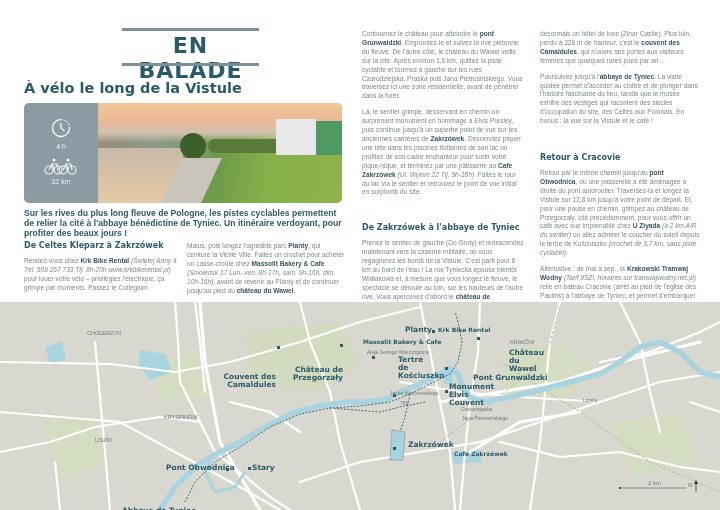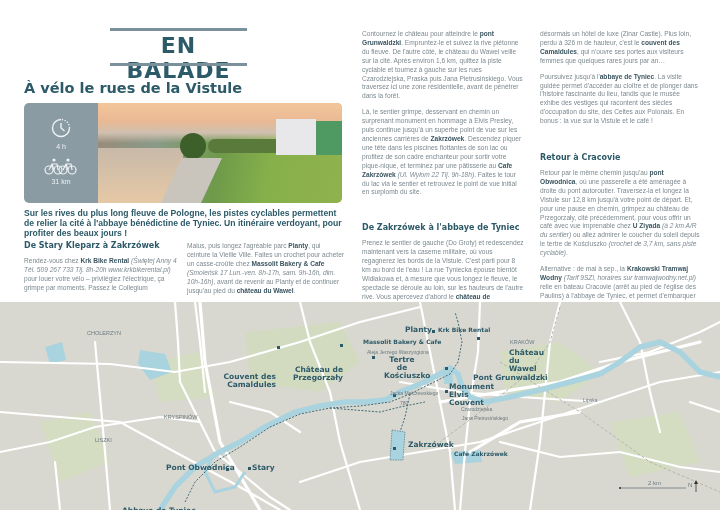--- a/index.html
+++ b/index.html
@@ -1,19 +1,19 @@
 <!DOCTYPE html>
 <html><head>
 <meta charset="utf-8">
 <style>
   html, body { margin:0; padding:0; }
   body { width:720px; height:510px; background:#ffffff; position:relative; overflow:hidden;
          font-family:"Liberation Sans", sans-serif; color:#7a868c; }
   .abs { position:absolute; }
-  .banner { left:110px; top:28px; width:137px; height:32px; }
+  .banner { left:122px; top:28px; width:137px; height:32px; }
   .banner .rule { position:absolute; left:0; width:137px; height:3px; background:#7a909a; }
   .banner .rule.top { top:0; } .banner .rule.bot { top:35px; }
   .banner .txt { position:absolute; left:0; top:5px; width:137px; text-align:center;
                  font-family:"DejaVu Sans", sans-serif; font-weight:bold; font-size:22px;
                  color:#2d5a68; letter-spacing:1px; }
   .route-title { left:24px; top:80px; font-family:"DejaVu Sans", sans-serif; font-weight:bold;
                  font-size:14.5px; color:#2d5a68; }
   .card { left:24px; top:103px; width:318px; height:100px; border-radius:5px; overflow:hidden; }
   .card .info { position:absolute; left:0; top:0; width:74px; height:100px; background:#8b9ba3; }
   .card .photo { position:absolute; left:74px; top:0; width:244px; height:100px;
@@ -45,21 +45,21 @@
 </style>
 </head>
 <body>
 
 <div class="abs banner">
   <div class="rule top"></div>
   <div class="txt">EN BALADE</div>
   <div class="rule bot"></div>
 </div>
 
-<div class="abs route-title">À vélo le rues de la Vistule</div>
+<div class="abs route-title">À vélo le long de la Vistule</div>
 
 <div class="abs card">
   <div class="info">
     <svg style="position:absolute;left:27px;top:15px" width="20" height="20" viewBox="0 0 20 20">
       <path d="M10 1.5 A8.5 8.5 0 1 0 18.5 10" fill="none" stroke="#eef2f4" stroke-width="1.4"></path>
       <path d="M18.5 10 A8.5 8.5 0 0 0 10 1.5" fill="none" stroke="#eef2f4" stroke-width="1.4" stroke-dasharray="1.2 1.6"></path>
       <path d="M10 5 V10 L13.5 13" fill="none" stroke="#eef2f4" stroke-width="1.4"></path>
     </svg>
     <div class="lab" style="top:40px">4 h</div>
     <svg style="position:absolute;left:20px;top:54px" width="34" height="18" viewBox="0 0 34 18">
@@ -82,21 +82,21 @@
     <div class="tree"></div>
     <div class="bldg1"></div>
     <div class="bldg2"></div>
     <div class="path"></div>
   </div>
 </div>
 
 <div class="abs lead">Sur les rives du plus long fleuve de Pologne, les pistes cyclables permettent de relier la cité à l'abbaye bénédictine de Tyniec. Un itinéraire verdoyant, pour profiter des beaux jours !</div>
 
 <div class="abs col" style="left:24px;top:242px;width:155px;">
-  <h3>De Stary Kleparz à Zakrzówek</h3>
+  <h3>De Celtes Kleparz à Zakrzówek</h3>
   <p><span>Rendez-vous chez </span><b>Krk Bike Rental</b><i> (Świętej Anny 4 Tél. 509 267 733 Tlj. 8h-20h www.krkbikerental.pl)</i><span> pour louer votre vélo – privilégiez l'électrique, ça grimpe par moments. Passez le Collegium</span></p>
 </div>
 
 <div class="abs col" style="left:187px;top:242px;width:158px;">
   <p><span>Maius, puis longez l'agréable parc </span><b>Planty</b><span>, qui ceinture la Vieille Ville. Faites un crochet pour acheter un casse-croûte chez </span><b>Massolit Bakery &amp; Cafe</b><i> (Smoleńsk 17 Lun.-ven. 8h-17h, sam. 9h-16h, dim. 10h-16h)</i><span>, avant de revenir au Planty et de continuer jusqu'au pied du </span><b>château du Wawel</b><span>.</span></p>
 </div>
 
 <div class="abs col" style="left:362px;top:30px;width:162px;">
   <p><span>Contournez le château pour atteindre le </span><b>pont Grunwaldzki</b><span>. Empruntez-le et suivez la rive piétonne du fleuve. De l'autre côté, le château du Wawel veille sur la cité. Après environ 1,6 km, quittez la piste cyclable et tournez à gauche sur les rues Czarodziejska, Praska puis Jana Pietrusińskiego. Vous traversez ici une zone résidentielle, avant de pénétrer dans la forêt.</span></p>
   <p><span>Là, le sentier grimpe, desservant en chemin un surprenant monument en hommage à Elvis Presley, puis continue jusqu'à un superbe point de vue sur les anciennes carrières de </span><b>Zakrzówek</b><span>. Descendez piquer une tête dans les piscines flottantes de son lac ou profitez de son cadre enchanteur pour sortir votre pique-nique, et terminez par une pâtisserie au </span><b>Cafe Zakrzówek</b><i> (Ul. Wyłom 22 Tlj. 9h-18h)</i><span>. Faites le tour du lac via le sentier et retrouvez le point de vue initial en surplomb du site.</span></p>
@@ -181,21 +181,21 @@
 
     <line x1="620" y1="186" x2="686" y2="186" stroke="#6b7a80" stroke-width="0.8"></line>
     <circle cx="620" cy="186" r="1" fill="#333"></circle>
     <line x1="696" y1="190" x2="696" y2="180" stroke="#333" stroke-width="0.8"></line>
     <path d="M694 182 L696 178 L698 182 Z" fill="#333"></path>
   </svg>
 
   <div class="ml" style="left:405px;top:24px">Planty</div>
   <div class="ml" style="left:438px;top:24px;font-size:6px">Krk Bike Rental</div>
   <div class="ml" style="left:363px;top:36px;font-size:6px">Massolit Bakery &amp; Cafe</div>
-  <div class="ml" style="left:384px;top:54px;width:36px;text-align:center;white-space:normal">Tertre de Kościuszko</div>
+  <div class="ml" style="left:398px;top:54px;width:36px;white-space:normal">Tertre de Kościuszko</div>
   <div class="ml" style="left:509px;top:47px;width:34px;white-space:normal">Château du Wawel</div>
   <div class="ml" style="left:473px;top:72px">Pont Grunwaldzki</div>
   <div class="ml" style="left:449px;top:81px;width:50px;white-space:normal">Monument Elvis Couvent</div>
   <div class="ml" style="left:408px;top:139px">Zakrzówek</div>
   <div class="ml" style="left:454px;top:148px;font-size:6px">Cafe Zakrzówek</div>
 
   <div class="ml" style="left:283px;top:64px;width:60px;text-align:right;white-space:normal">Château de Przegorzały</div>
   <div class="ml" style="left:218px;top:71px;width:58px;text-align:right;white-space:normal">Couvent des Camaldules</div>
   <div class="ml" style="left:166px;top:162px">Pont Obwodnica</div>
   <div class="ml" style="left:252px;top:162px">Stary</div>

